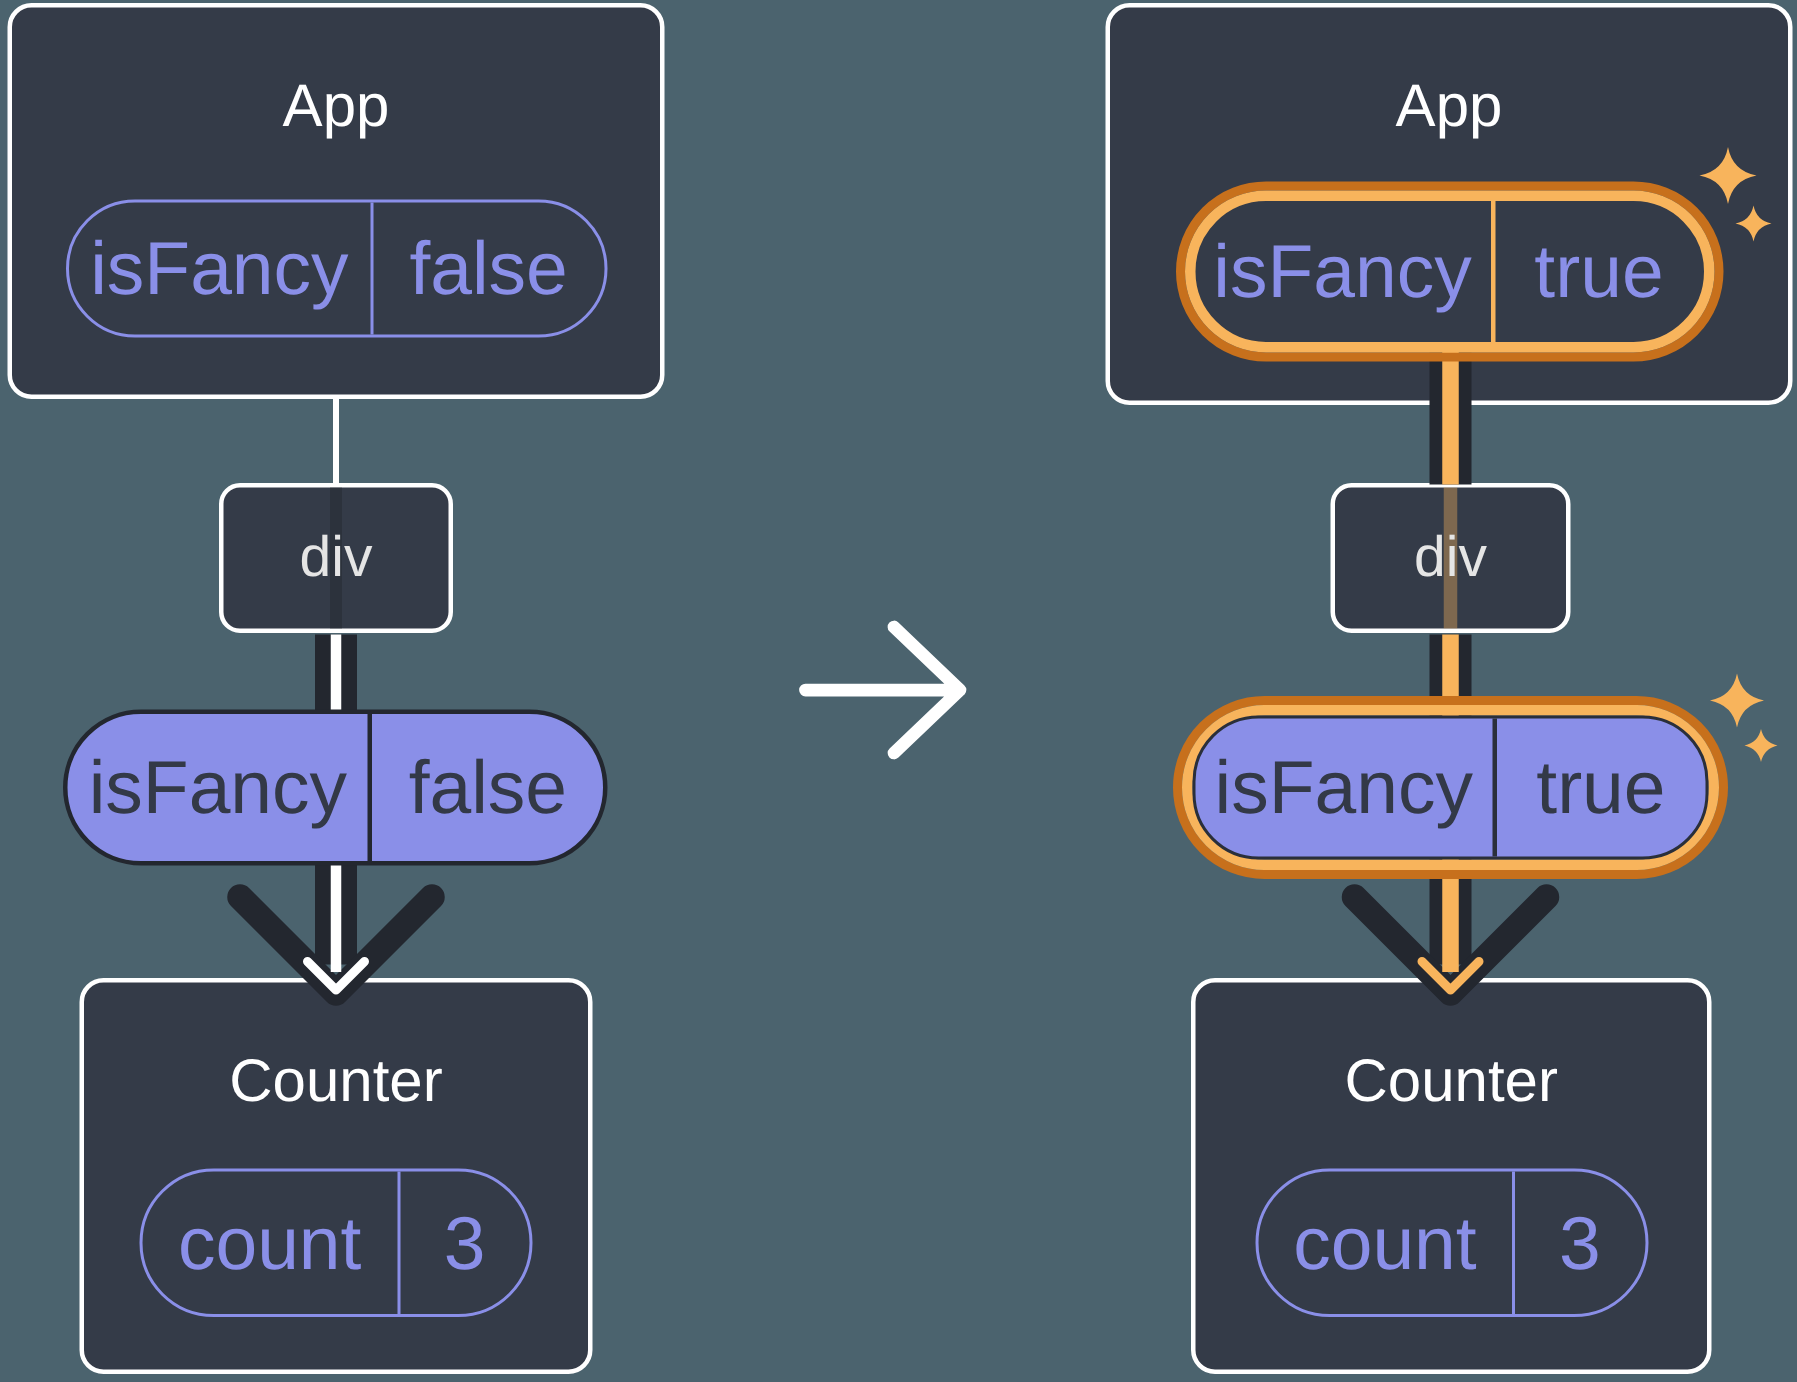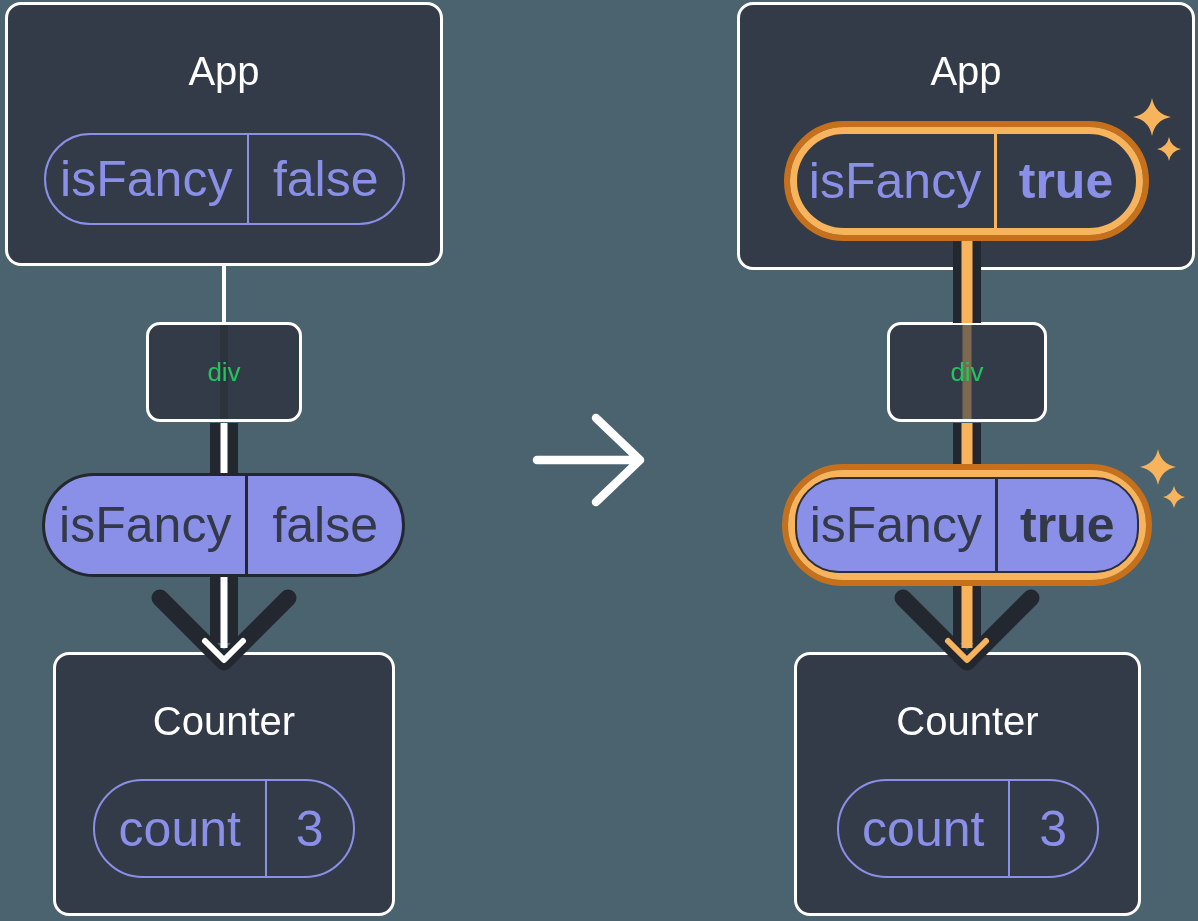--- a/index.html
+++ b/index.html
@@ -14,39 +14,39 @@
     position: absolute; background: #343B48; border: 3px solid #fff;
     display: flex; flex-direction: column; align-items: center;
   }
   .app-left   { left: 5px;   top: 2px;   width: 438px; height: 264px; border-radius: 16px; padding-top: 46px; gap: 42px; }
   .app-right  { left: 737px; top: 2px;   width: 458px; height: 268px; border-radius: 16px; padding-top: 46px; gap: 30px; }
   .cnt-left   { left: 53px;  top: 652px; width: 342px; height: 264px; border-radius: 16px; padding-top: 46px; gap: 38px; }
   .cnt-right  { left: 794px; top: 652px; width: 347px; height: 264px; border-radius: 16px; padding-top: 46px; gap: 38px; }
   .div-left   { left: 146px; top: 322px; width: 156px; height: 100px; border-radius: 14px; justify-content: center; }
   .div-right  { left: 887px; top: 322px; width: 160px; height: 100px; border-radius: 14px; justify-content: center; }
   .title { color: #fff; font-size: 40px; line-height: 40px; }
-  .div-label { position: relative; color: #22c55e; font-size: 26px; line-height: 38px; }
+  .div-label { position: relative; color: #e5e5e5; font-size: 38px; line-height: 38px; }
   .div-stripe { position: absolute; left: 50%; top: 0; bottom: 0; transform: translateX(-50%); }
   .stripe-dark   { width: 8px; background: rgba(35,39,47,0.45); }
   .stripe-orange { width: 9px; background: rgba(248,180,92,0.38); }
   
   .pill { display: flex; align-items: stretch; font-size: 50px; color: #8A8FE8; position: relative; z-index: 3; }
   .cell { display: flex; align-items: center; justify-content: center; }
   .pill-outline { border: 2.5px solid #8A8FE8; background: transparent; }
   .app-pill { width: 361px; height: 92px; border-radius: 46px; }
   .app-pill .cell-l { width: 57%; border-right: 2.5px solid #8A8FE8; }
   .app-pill .cell-r { width: 43%; }
   .counter-pill { width: 262px; height: 99px; border-radius: 50px; }
   .counter-pill .cell-l { width: 66.5%; border-right: 2.5px solid #8A8FE8; }
   .counter-pill .cell-r { width: 33.5%; }
   .filled { background: #8A8FE8; border: 3px solid #23272F; color: #333947; }
   .prop-pill-left { position: absolute; left: 42px; top: 473px; width: 363px; height: 104px; border-radius: 52px; }
   .prop-pill-left .cell-l { width: 57%; border-right: 3px solid #23272F; }
   .prop-pill-left .cell-r { width: 43%; }
-  .bold { font-weight: 700; }
+  .bold { font-weight: 400; }
   
   .ring { border: 6px solid #C7701C; border-radius: 62px; background: transparent; position: relative; z-index: 3; }
   .ring-inner { width: 100%; height: 100%; border: 7px solid #F8B45C; border-radius: 55px; display: flex; }
   .fancy-app-ring { width: 365px; height: 120px; }
   .fancy-app-pill { width: 100%; height: 100%; border-radius: 46px; }
   .fancy-app-pill .cell-l { width: 59%; border-right: 3px solid #F8B45C; }
   .fancy-app-pill .cell-r { width: 41%; }
   .fancy-prop-ring { position: absolute; left: 782px; top: 464px; width: 370px; height: 122px; }
   .fancy-prop-pill { width: 100%; height: 100%; border-radius: 44px; background: #8A8FE8; color: #333947; border: 2.5px solid #2A2F3A; }
   .fancy-prop-pill .cell-l { width: 59%; border-right: 3px solid #2A2F3A; }

